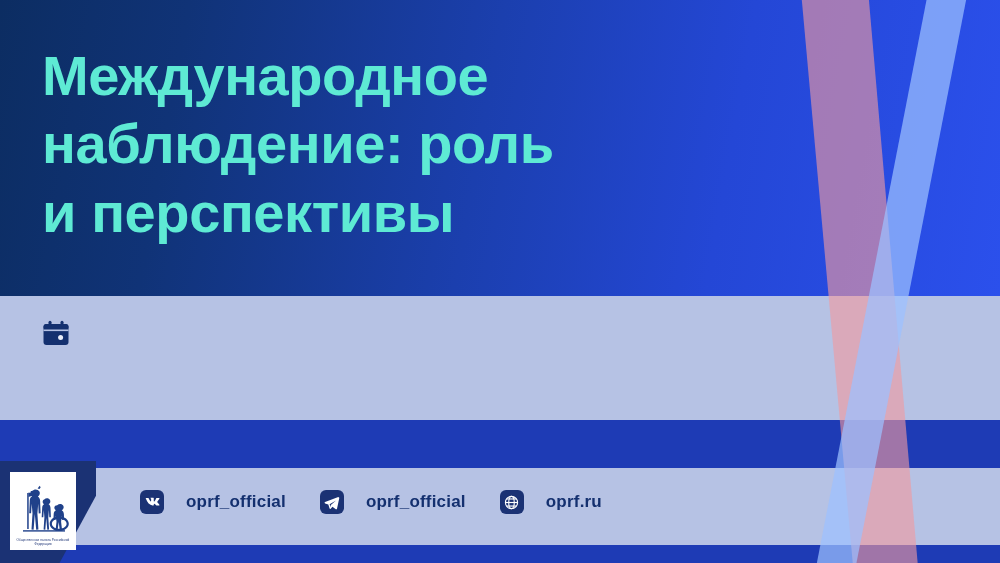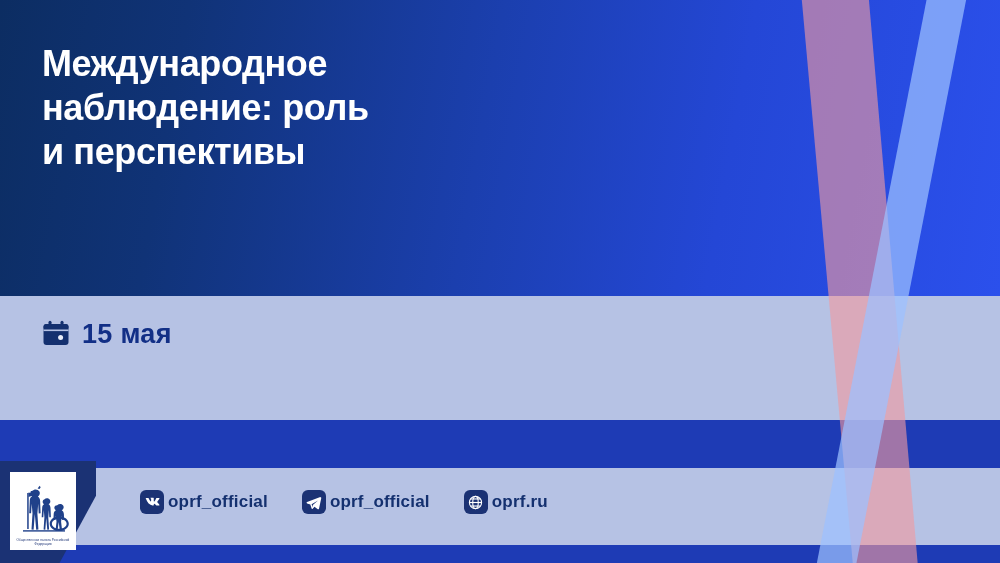--- a/index.html
+++ b/index.html
@@ -34,22 +34,22 @@
   }
   .ribbon-blue {
     left:0px; width:180px;
     background:#9cc0ff; opacity:.72;
     clip-path:polygon(78% 0%, 100% 0%, 34% 100%, 12% 100%);
   }
 
   
   .hero-title {
     position:absolute; left:42px; top:42px; width:700px;
-    color:#ffffff;
-    font-size:36px; line-height:1.22; font-weight:bold;
+    color:#5eead4;
+    font-size:56px; line-height:1.22; font-weight:bold;
     letter-spacing:-0.4px;
     white-space:pre-line;
   }
 
   
   .meta { position:absolute; left:42px; top:315px; }
   .meta-row { display:flex; align-items:center; height:38px; margin-bottom:8px; }
   .meta-icon { width:28px; height:28px; margin-right:12px; flex:0 0 auto; display:block; }
   .meta-text { color:#122f86; font-size:27px; font-weight:bold; letter-spacing:.3px; }
 
@@ -66,21 +66,21 @@
     padding-bottom:3px;
   }
   .logo-emblem { width:56px; height:54px; display:block; }
   .logo-caption {
     font-size:3.1px; line-height:1.25; color:#1b3274;
     text-align:center; width:60px; letter-spacing:.1px;
     transform:scaleY(1.05);
   }
 
   .socials { position:absolute; left:140px; top:490px; display:flex; align-items:center; gap:34px; }
-  .social { display:flex; align-items:center; gap:4px; }
+  .social { display:flex; align-items:center; gap:22px; }
   .social-icon {
     width:24px; height:24px; border-radius:6px; background:#1b3274;
     display:flex; align-items:center; justify-content:center; flex:0 0 auto;
   }
   .social-icon svg { display:block; }
   .social-label { color:#14306f; font-size:17px; font-weight:bold; letter-spacing:.2px; }
 </style>
 </head>
 <body>
 
@@ -107,21 +107,20 @@
       <span class="meta-icon">
         <svg viewBox="0 0 28 28" width="28" height="28" aria-hidden="true">
           <rect x="1.5" y="4" width="25" height="21" rx="3" fill="#14306f"></rect>
           <rect x="1.5" y="4" width="25" height="6" rx="3" fill="#14306f"></rect>
           <rect x="1.5" y="9.5" width="25" height="1.6" fill="#b6c2e4"></rect>
           <rect x="6.5" y="0.8" width="3" height="5.5" rx="1.5" fill="#14306f"></rect>
           <rect x="18.5" y="0.8" width="3" height="5.5" rx="1.5" fill="#14306f"></rect>
           <circle cx="18.6" cy="17.6" r="2.5" fill="#e8ecf8"></circle>
         </svg>
       </span>
-      <span class="meta-text">15 мая</span>
     </div>
 
 
   </div>
 
   <div class="logo-block"></div>
   <div class="logo-plate">
     <svg class="logo-emblem" viewBox="0 0 56 54" aria-hidden="true">
       <g fill="#20418a">
 

